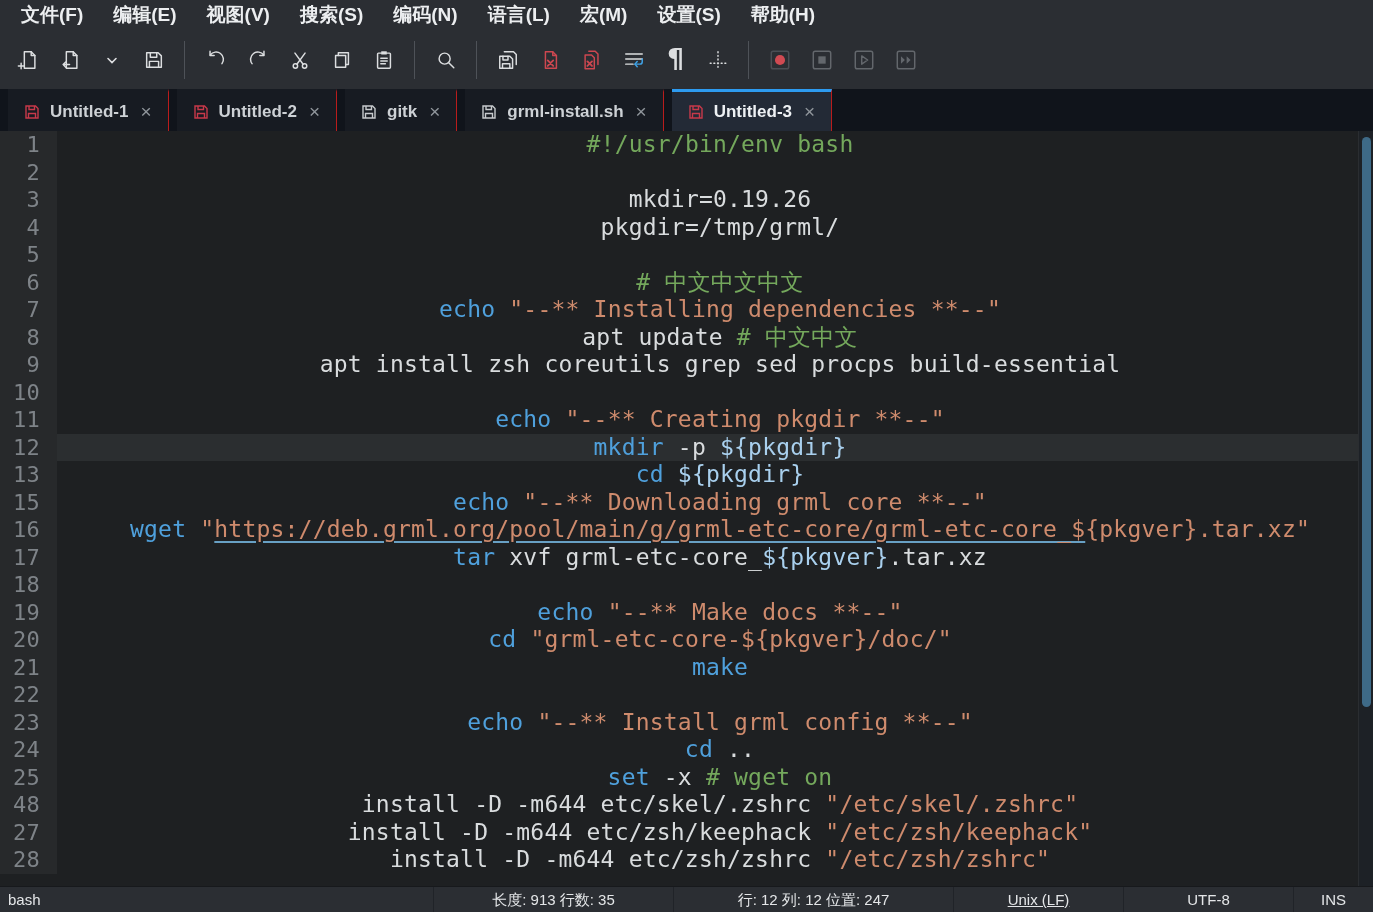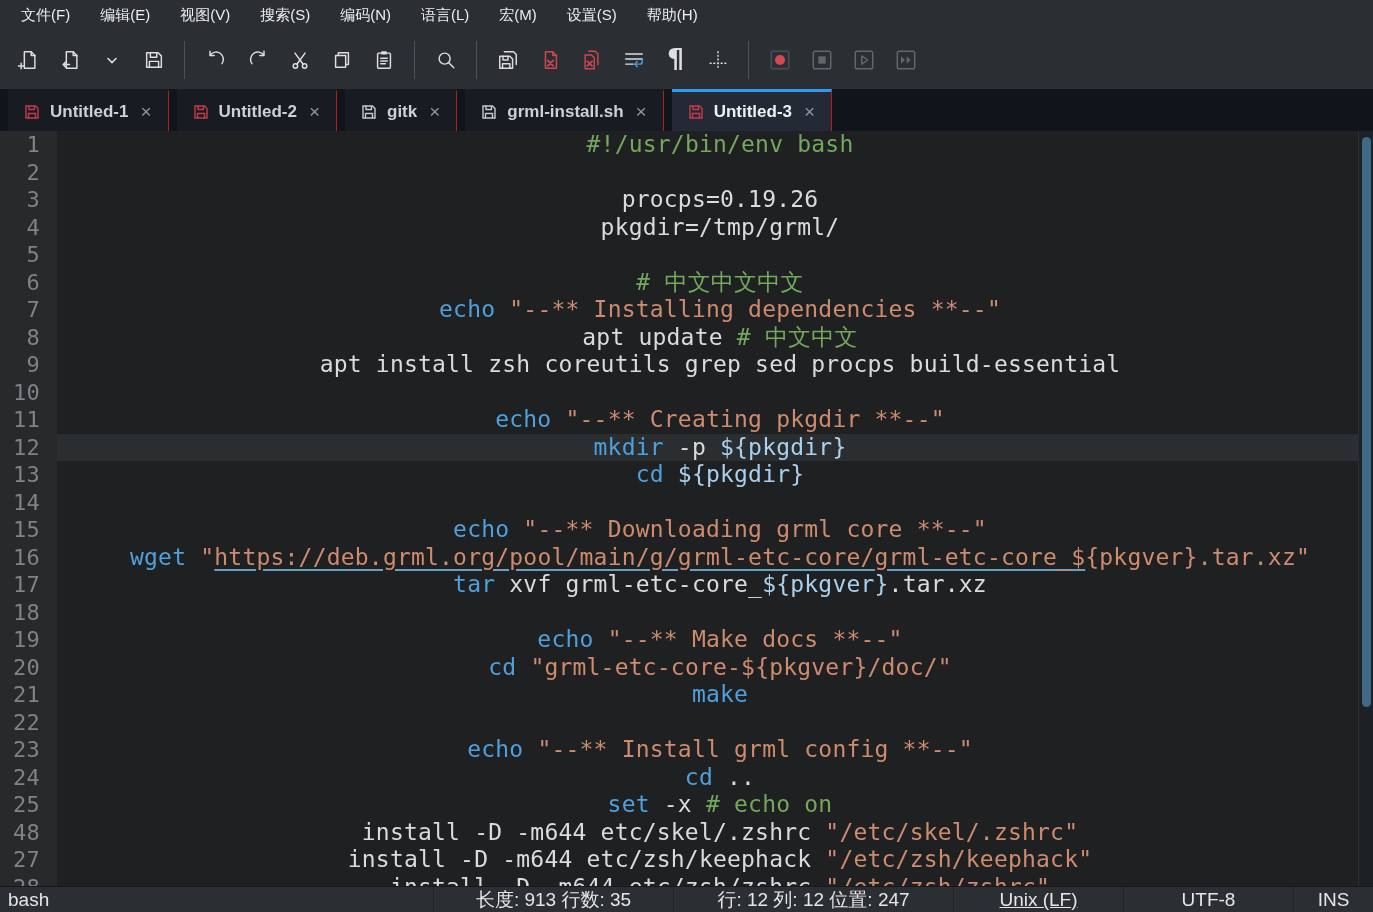--- a/index.html
+++ b/index.html
@@ -8,21 +8,21 @@
     width:1373px; height:912px; position:relative; overflow:hidden;
     background:#1e2022; font-family:"Liberation Sans", sans-serif;
     display:flex; flex-direction:column;
   }
   
   .menubar {
     height:30px; background:#2b2e33; display:flex; align-items:center;
     padding-left:6px; flex:0 0 auto;
   }
   .menu-item {
-    color:#eceef0; font-size:15px; padding:0 15px; line-height:30px; cursor:default;
+    color:#eceef0; font-size:19px; padding:0 15px; line-height:30px; cursor:default;font-weight:bold;
   }
   
   .toolbar {
     height:59px; background:#2b2e33; display:flex; align-items:center;
     padding-left:10px; gap:7px; flex:0 0 auto;
   }
   .tb-btn {
     width:35px; height:35px; display:flex; align-items:center; justify-content:center;
     color:#dcdee0; background:transparent; border:none;
   }
@@ -63,21 +63,21 @@
     position:absolute; top:0; right:0; bottom:0; width:15px;
     background:#1d2126; border-left:1px solid #2a2d31;
   }
   .vthumb {
     position:absolute; left:3px; width:9px; top:6px; height:570px;
     background:#3e6a87; border-radius:5px;
   }
   
   .statusbar {
     height:26px; background:#2b2e33; border-top:1px solid #17191c;
-    display:flex; align-items:center; color:#e4e6e8; font-size:19px; flex:0 0 auto;
+    display:flex; align-items:center; color:#e4e6e8; font-size:15px; flex:0 0 auto;
   }
   .sb-seg { text-align:center; border-left:1px solid #202328; line-height:25px; height:100%; }
   .sb-doc { flex:1 1 auto; text-align:left; padding-left:8px; border-left:none; }
   svg { display:block; }
 </style>
 </head>
 <body>
 
 <div class="window">
   <div class="menubar" id="menubar">
@@ -323,21 +323,21 @@
         <div class="row">
           <span class="num">1</span>
           <span class="code"><span class="tk-c">#!/usr/bin/env bash</span></span>
         </div>
         <div class="row">
           <span class="num">2</span>
           <span class="code"></span>
         </div>
         <div class="row">
           <span class="num">3</span>
-          <span class="code"><span class="tk-p">procps=0.19.26</span></span>
+          <span class="code"><span class="tk-p">mkdir=0.19.26</span></span>
         </div>
         <div class="row">
           <span class="num">4</span>
           <span class="code"><span class="tk-p">pkgdir=/tmp/grml/</span></span>
         </div>
         <div class="row">
           <span class="num">5</span>
           <span class="code"></span>
         </div>
         <div class="row">
@@ -366,24 +366,20 @@
         </div>
         <div class="row cur">
           <span class="num">12</span>
           <span class="code"><span class="tk-k">mkdir</span><span class="tk-p"> -p </span><span class="tk-v">${pkgdir}</span></span>
         </div>
         <div class="row">
           <span class="num">13</span>
           <span class="code"><span class="tk-k">cd</span><span class="tk-p"> </span><span class="tk-v">${pkgdir}</span></span>
         </div>
         <div class="row">
-          <span class="num">14</span>
-          <span class="code"></span>
-        </div>
-        <div class="row">
           <span class="num">15</span>
           <span class="code"><span class="tk-k">echo</span><span class="tk-p"> </span><span class="tk-s">"--** Downloading grml core **--"</span></span>
         </div>
         <div class="row">
           <span class="num">16</span>
           <span class="code"><span class="tk-k">wget</span><span class="tk-p"> </span><span class="tk-s">"</span><span class="tk-u">https://deb.grml.org/pool/main/g/grml-etc-core/grml-etc-core_$</span><span class="tk-s">{pkgver}.tar.xz"</span></span>
         </div>
         <div class="row">
           <span class="num">17</span>
           <span class="code"><span class="tk-k">tar</span><span class="tk-p"> xvf grml-etc-core_</span><span class="tk-v">${pkgver}</span><span class="tk-p">.tar.xz</span></span>
@@ -411,21 +407,21 @@
         <div class="row">
           <span class="num">23</span>
           <span class="code"><span class="tk-k">echo</span><span class="tk-p"> </span><span class="tk-s">"--** Install grml config **--"</span></span>
         </div>
         <div class="row">
           <span class="num">24</span>
           <span class="code"><span class="tk-k">cd</span><span class="tk-p"> ..</span></span>
         </div>
         <div class="row">
           <span class="num">25</span>
-          <span class="code"><span class="tk-k">set</span><span class="tk-p"> -x </span><span class="tk-c"># echo on</span></span>
+          <span class="code"><span class="tk-k">set</span><span class="tk-p"> -x </span><span class="tk-c"># wget on</span></span>
         </div>
         <div class="row">
           <span class="num">48</span>
           <span class="code"><span class="tk-p">install -D -m644 etc/skel/.zshrc </span><span class="tk-s">"/etc/skel/.zshrc"</span></span>
         </div>
         <div class="row">
           <span class="num">27</span>
           <span class="code"><span class="tk-p">install -D -m644 etc/zsh/keephack </span><span class="tk-s">"/etc/zsh/keephack"</span></span>
         </div>
         <div class="row">

